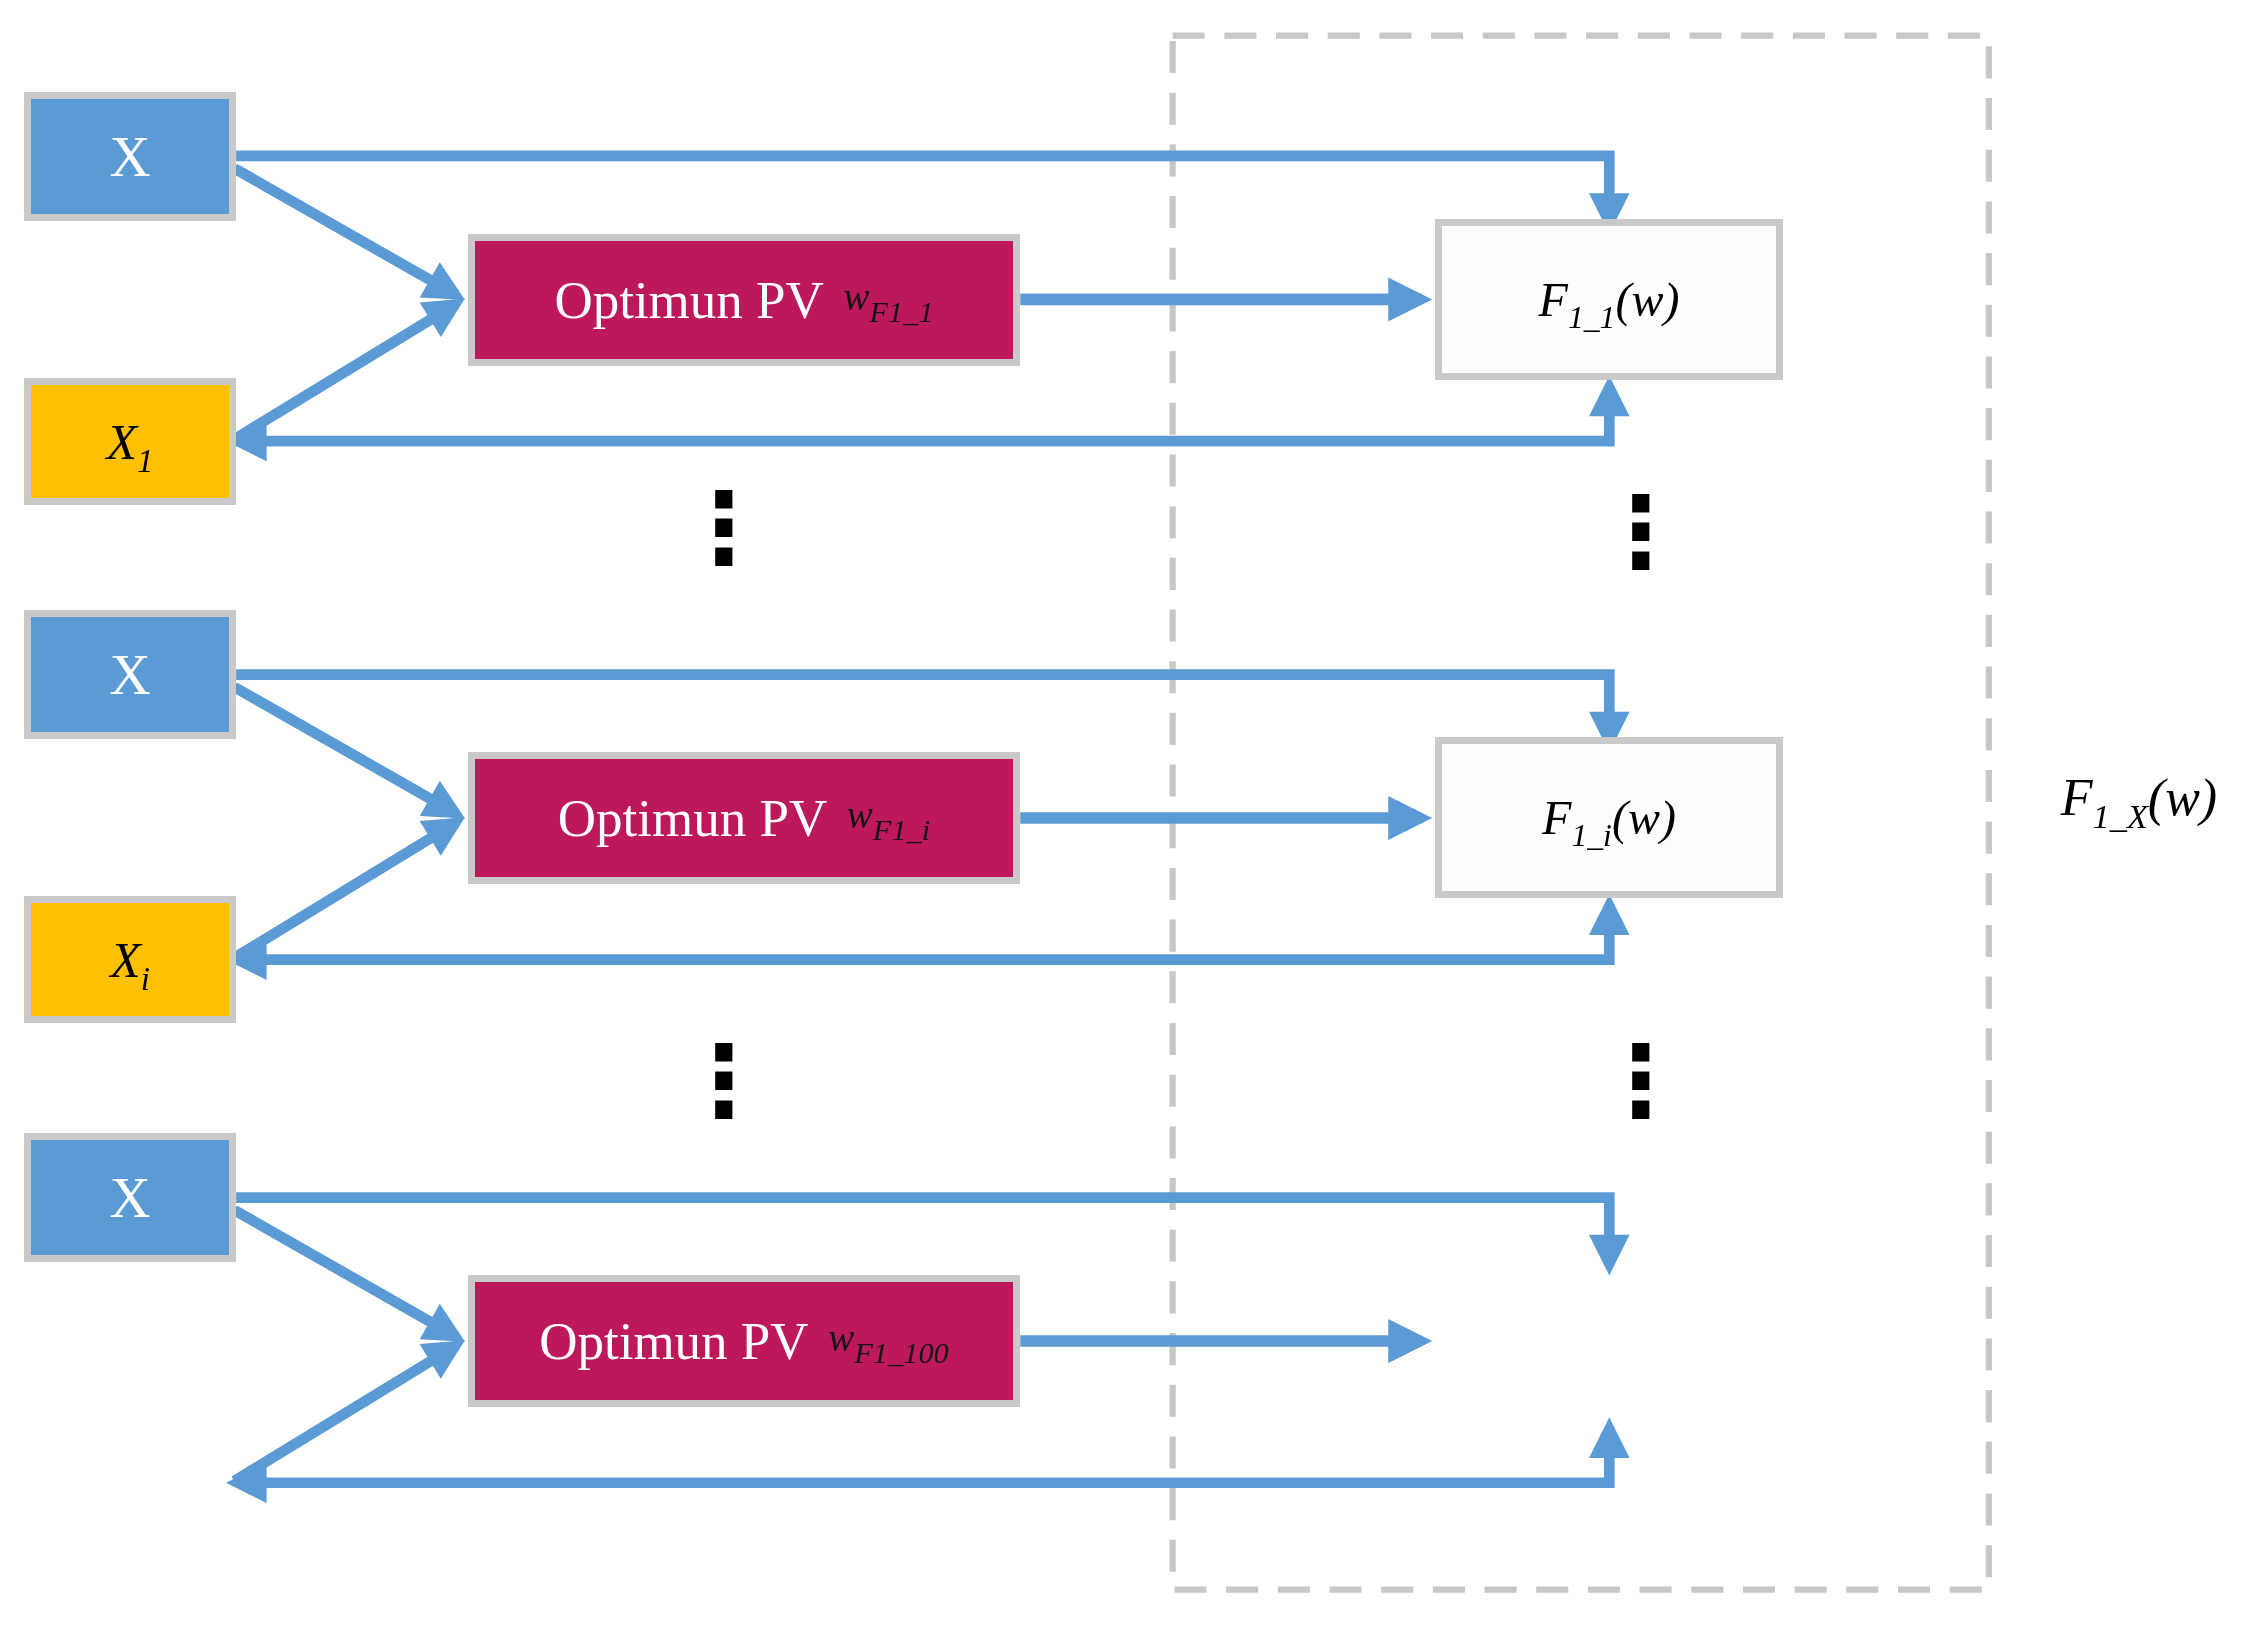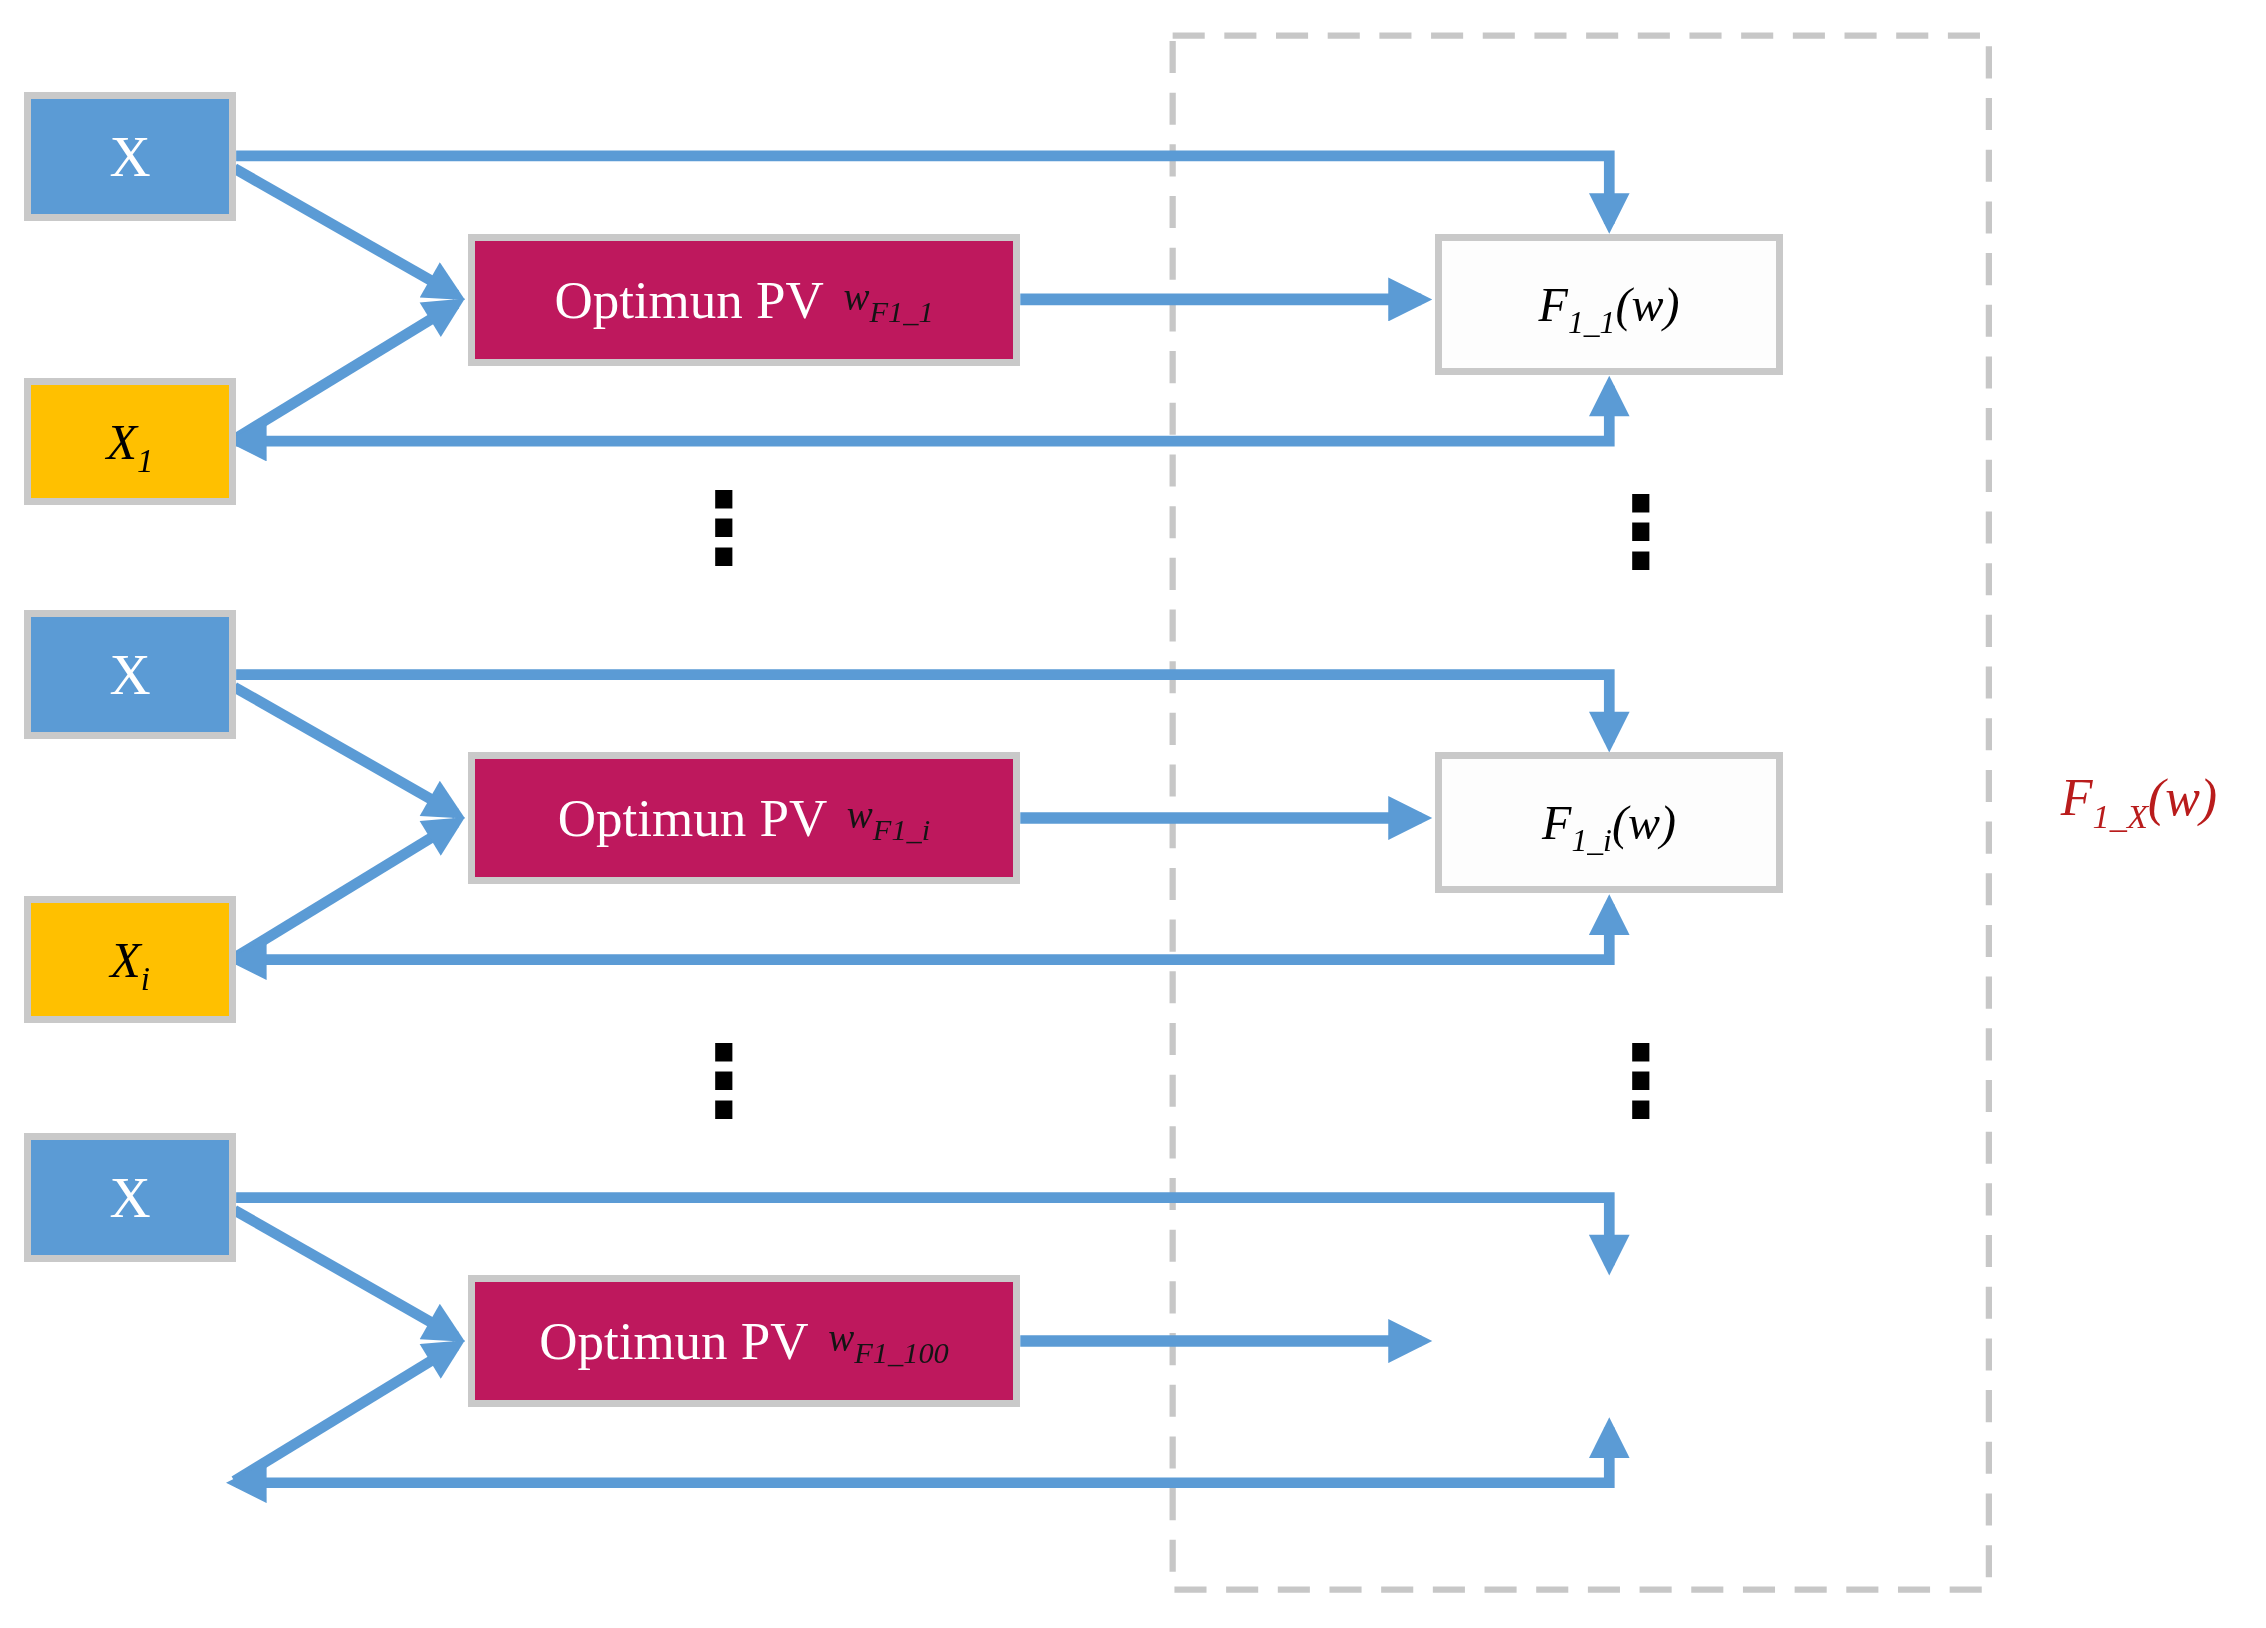--- a/index.html
+++ b/index.html
@@ -20,38 +20,38 @@
     box-sizing:border-box;
     border:7.1px solid #c9c9c9;
     display:flex;align-items:center;justify-content:center;
   }
   .x-box{left:24px;top:0;width:212px;height:129px;background:#5b9bd5;
     color:#ffffff;font-size:57px;}
   .in-box{left:24px;top:286px;width:212px;height:127px;background:#ffc000;
     color:#000000;font-size:50px;font-style:italic;text-align:center;}
   .pv-box{left:468px;top:142px;width:552px;height:132px;background:#be185d;
     color:#ffffff;font-size:53px;}
-  .f-box{left:1435px;top:142px;width:348px;height:141px;background:#fdfdfd;
+  .f-box{left:1435px;top:127px;width:348px;height:161px;background:#fdfdfd;
     color:#000000;font-size:48px;font-style:italic;font-weight:500;}
   .mi{font-style:italic;}
   sub.msub{font-size:0.66em;line-height:0;vertical-align:-0.38em;font-style:italic;}
   .wvar{color:#141414;font-style:italic;font-size:39px;margin-left:19.6px;transform:translateY(-3.6px);}
   .wvar sub.msub{font-size:0.78em;}
   .vdots{
     position:absolute;z-index:2;width:57px;text-align:center;
     color:#000;font-family:"DejaVu Sans", sans-serif;
     font-size:98px;font-weight:bold;line-height:0.82;
   }
   .vd-l0{left:675px;top:488px;}
   .vd-r0{left:1592px;top:492px;}
   .vd-l1{left:675px;top:1041px;}
   .vd-r1{left:1592px;top:1041px;}
   .agg-label{
     position:absolute;left:2012px;top:768px;width:254px;z-index:2;
-    color:#b91c1c;font-size:52px;font-style:italic;font-weight:500;text-align:center;
+    color:#000000;font-size:52px;font-style:italic;font-weight:500;text-align:center;
   }
 </style>
 </head>
 <body>
 
 <div class="canvas">
 
   <svg class="overlay" width="2266" height="1628" viewBox="0 0 2543 1827">
     <defs>
       <marker id="ah" viewBox="0 0 10 10" refX="7.5" refY="5" markerWidth="4.2" markerHeight="3.8" orient="auto-start-reverse">

